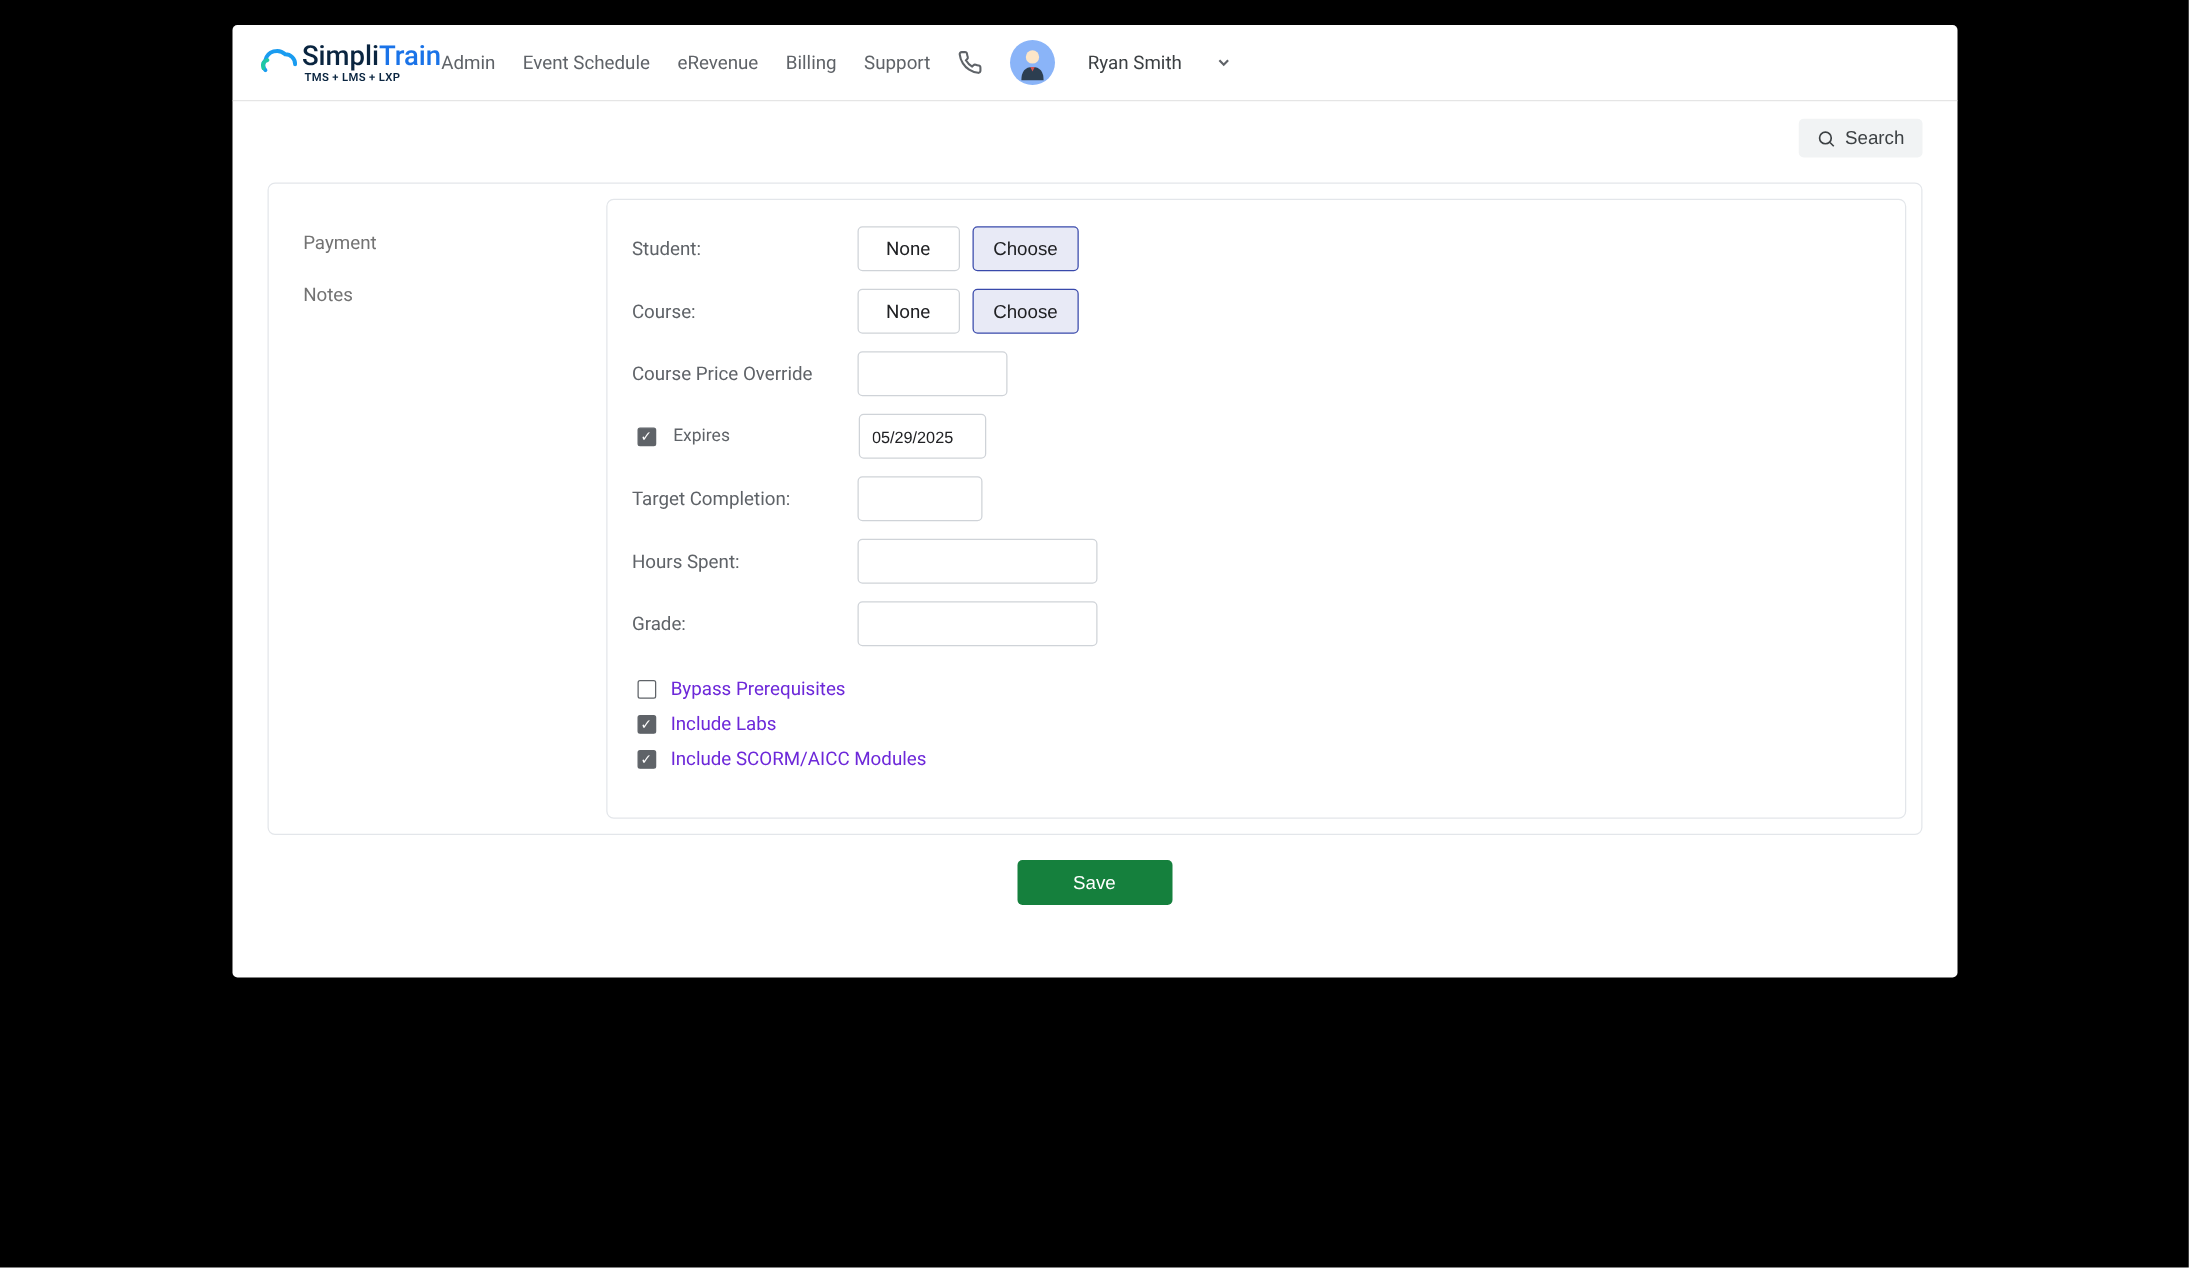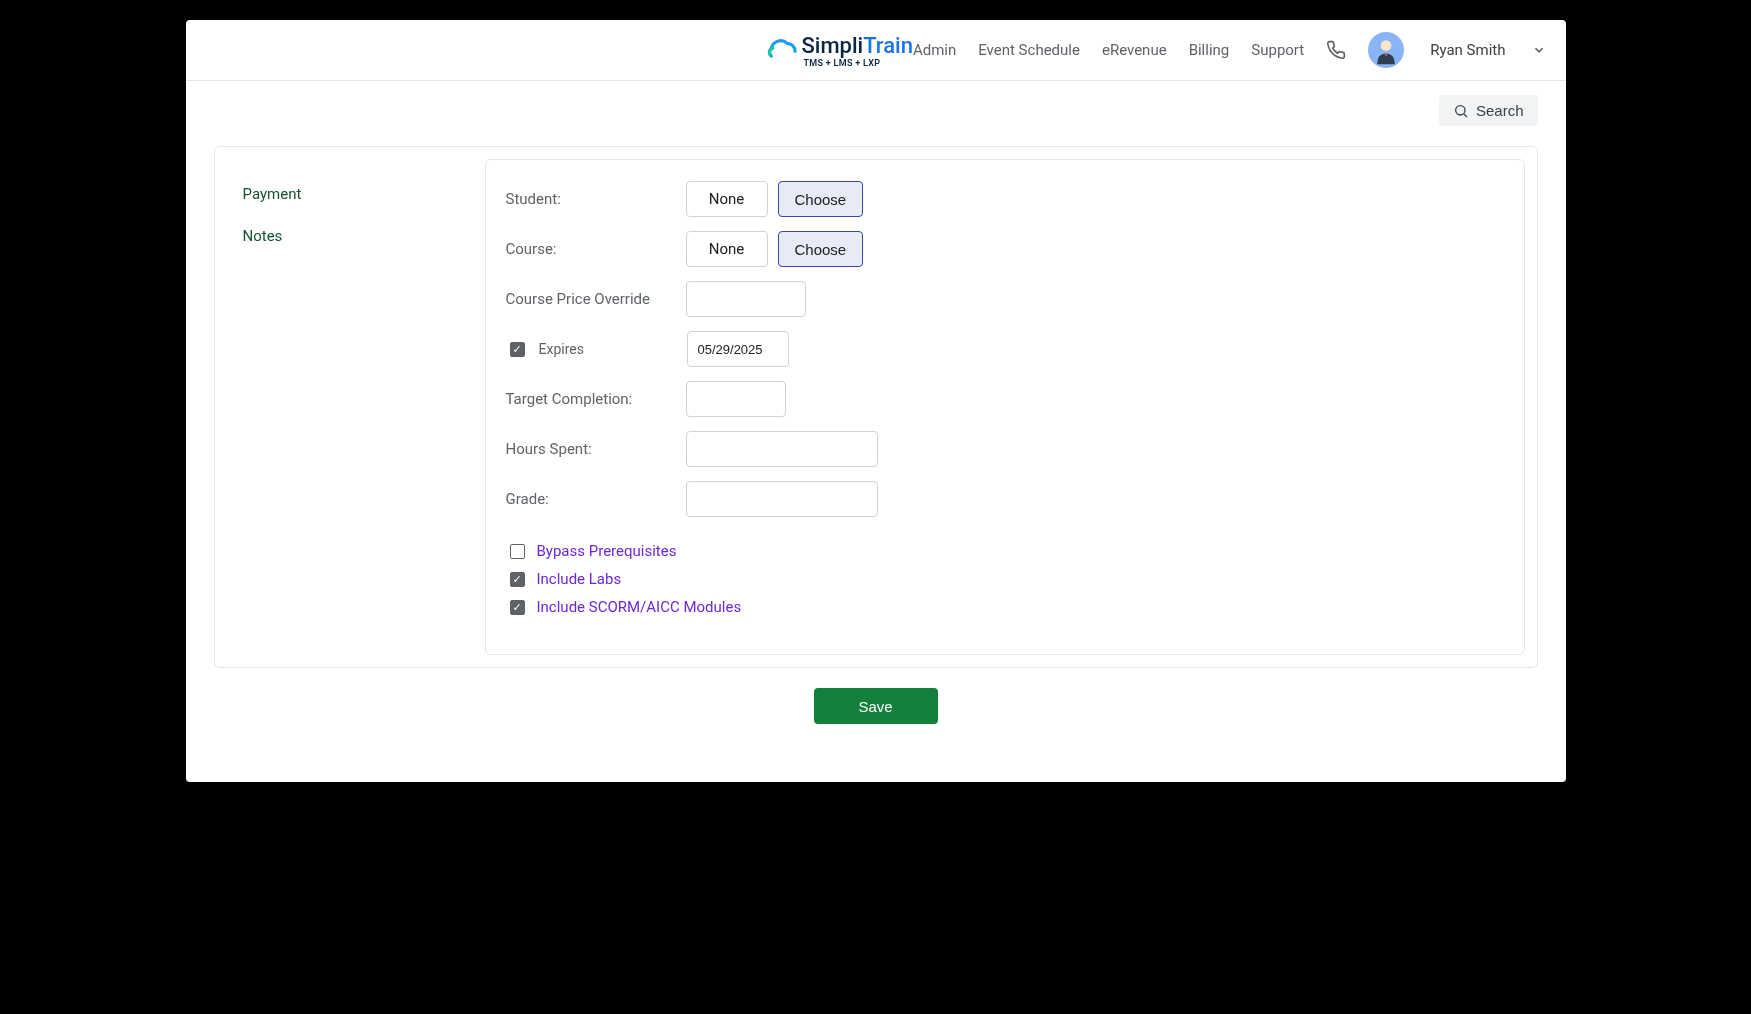--- a/index.html
+++ b/index.html
@@ -19,21 +19,21 @@
     .window {
       background: #fff;
       width: 1380px;
       border-radius: 4px;
       box-shadow: 0 20px 60px rgba(0,0,0,0.5);
       overflow: hidden;
     }
     .header {
       display: flex;
       align-items: center;
-      justify-content: flex-end;
+      justify-content: flex-start;
       padding: 12px 20px;
       border-bottom: 1px solid #e5e5e5;
     }
     .logo {
       display: flex;
       flex-direction: column;
       align-items: flex-start;
     }
     .logo-main {
       display: flex;
@@ -126,21 +126,21 @@
       display: flex;
       min-height: 460px;
     }
     .sidebar {
       width: 270px;
       padding: 26px 0;
     }
     .sidebar-item {
       padding: 12px 28px;
       font-size: 15px;
-      color: #14532d;
+      color: #737373;
       cursor: pointer;
     }
     .sidebar-item.active {
       color: #3949ab;
       font-weight: 600;
       border-right: 4px solid #3949ab;
     }
     .form-area {
       flex: 1;
       border: 1px solid #e3e6ea;

